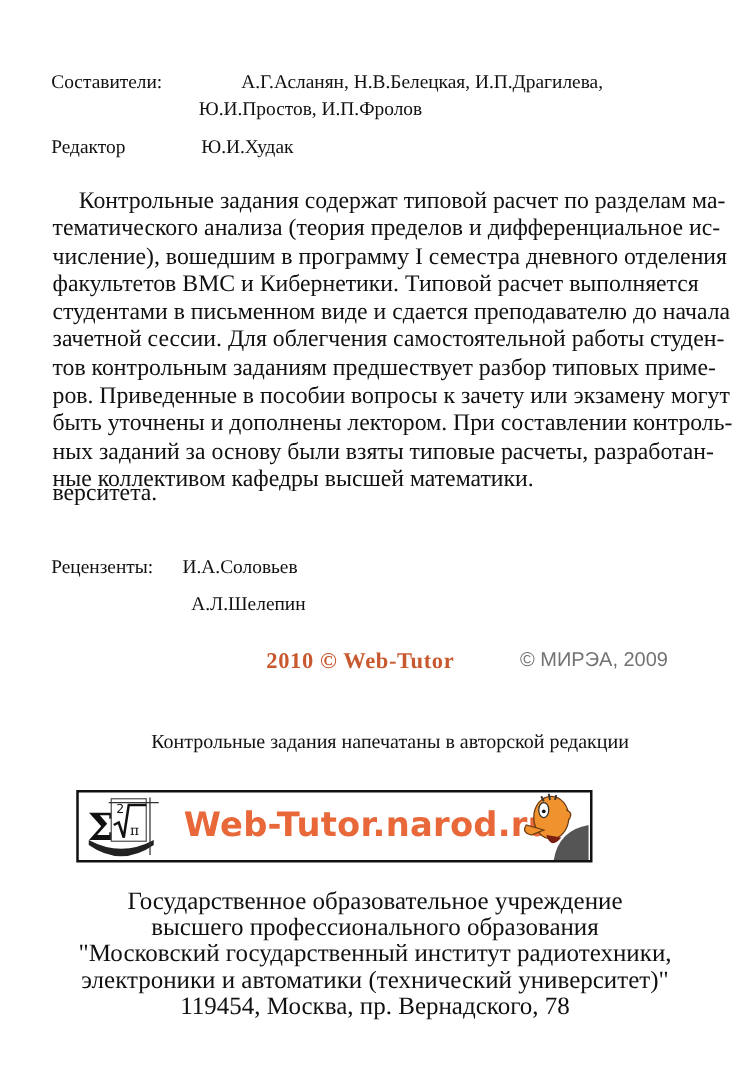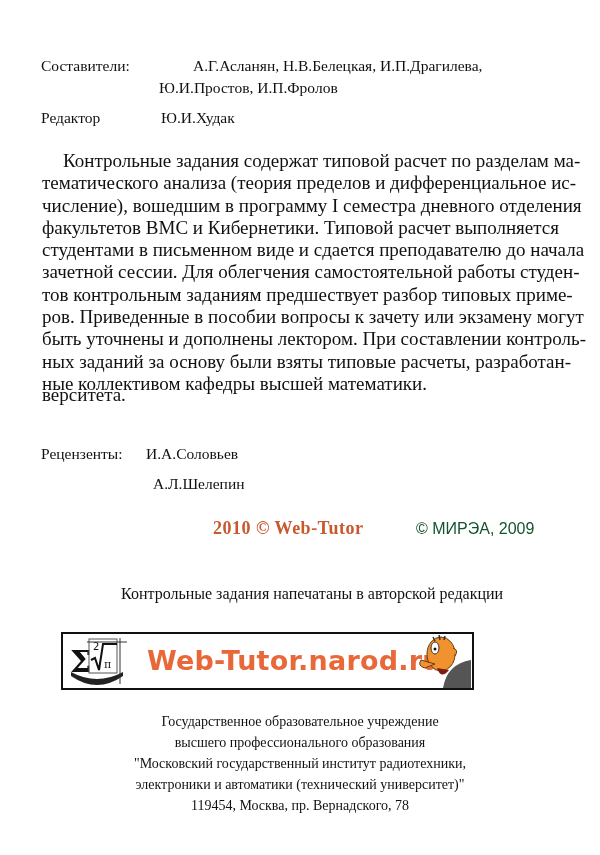--- a/index.html
+++ b/index.html
@@ -10,31 +10,31 @@
   }
   .abs { position: absolute; }
   .line { font-size: 15.5px; line-height: 22px; white-space: nowrap; }
   .para { position: absolute; left: 42px; width: 517px; font-size: 19px; line-height: 22.3px; }
   .para .l { display: block; white-space: nowrap; text-align: justify; text-align-last: justify; }
   .para .l.last { text-align-last: left; }
   .para .l.indent { padding-left: 21px; }
   .webtutor-copy {
     color: #c8582e; font-weight: bold; font-size: 18px; letter-spacing: 0.5px; font-family: Liberation Serif, serif;
   }
-  .mirea { font-family: "Liberation Sans", sans-serif; font-size: 16px; color: #14532d; }
+  .mirea { font-family: "Liberation Sans", sans-serif; font-size: 16px; color: #737373; }
   .banner {
     position: absolute; left: 61px; top: 632px; width: 413px; height: 58px;
     border: 2px solid #111; box-sizing: border-box; background: #fff;
   }
   .banner-text {
     position: absolute; left: 84px; top: 11px;
     font-family: "DejaVu Sans", sans-serif; font-weight: bold;
     font-size: 27px; color: #e8683a; letter-spacing: 0.2px;
   }
-  .center { position: absolute; left: 0; width: 600px; text-align: center; font-size: 14px; line-height: 21px; }
+  .center { position: absolute; left: 0; width: 600px; text-align: center; font-size: 20px; line-height: 21px; }
 </style>
 </head>
 <body>
 
 <div class="abs credits" style="left:41px; top:55px; width:520px; height:100px;">
   <div class="line" style="position:absolute; left:0; top:0;">Составители:</div>
   <div class="line" style="position:absolute; left:118px; top:0;margin-left:34px;">А.Г.Асланян, Н.В.Белецкая, И.П.Драгилева,</div>
   <div class="line" style="position:absolute; left:118px; top:22px;">Ю.И.Простов, И.П.Фролов</div>
   <div class="line" style="position:absolute; left:0; top:52px;">Редактор</div>
   <div class="line" style="position:absolute; left:120px; top:52px;">Ю.И.Худак</div>

